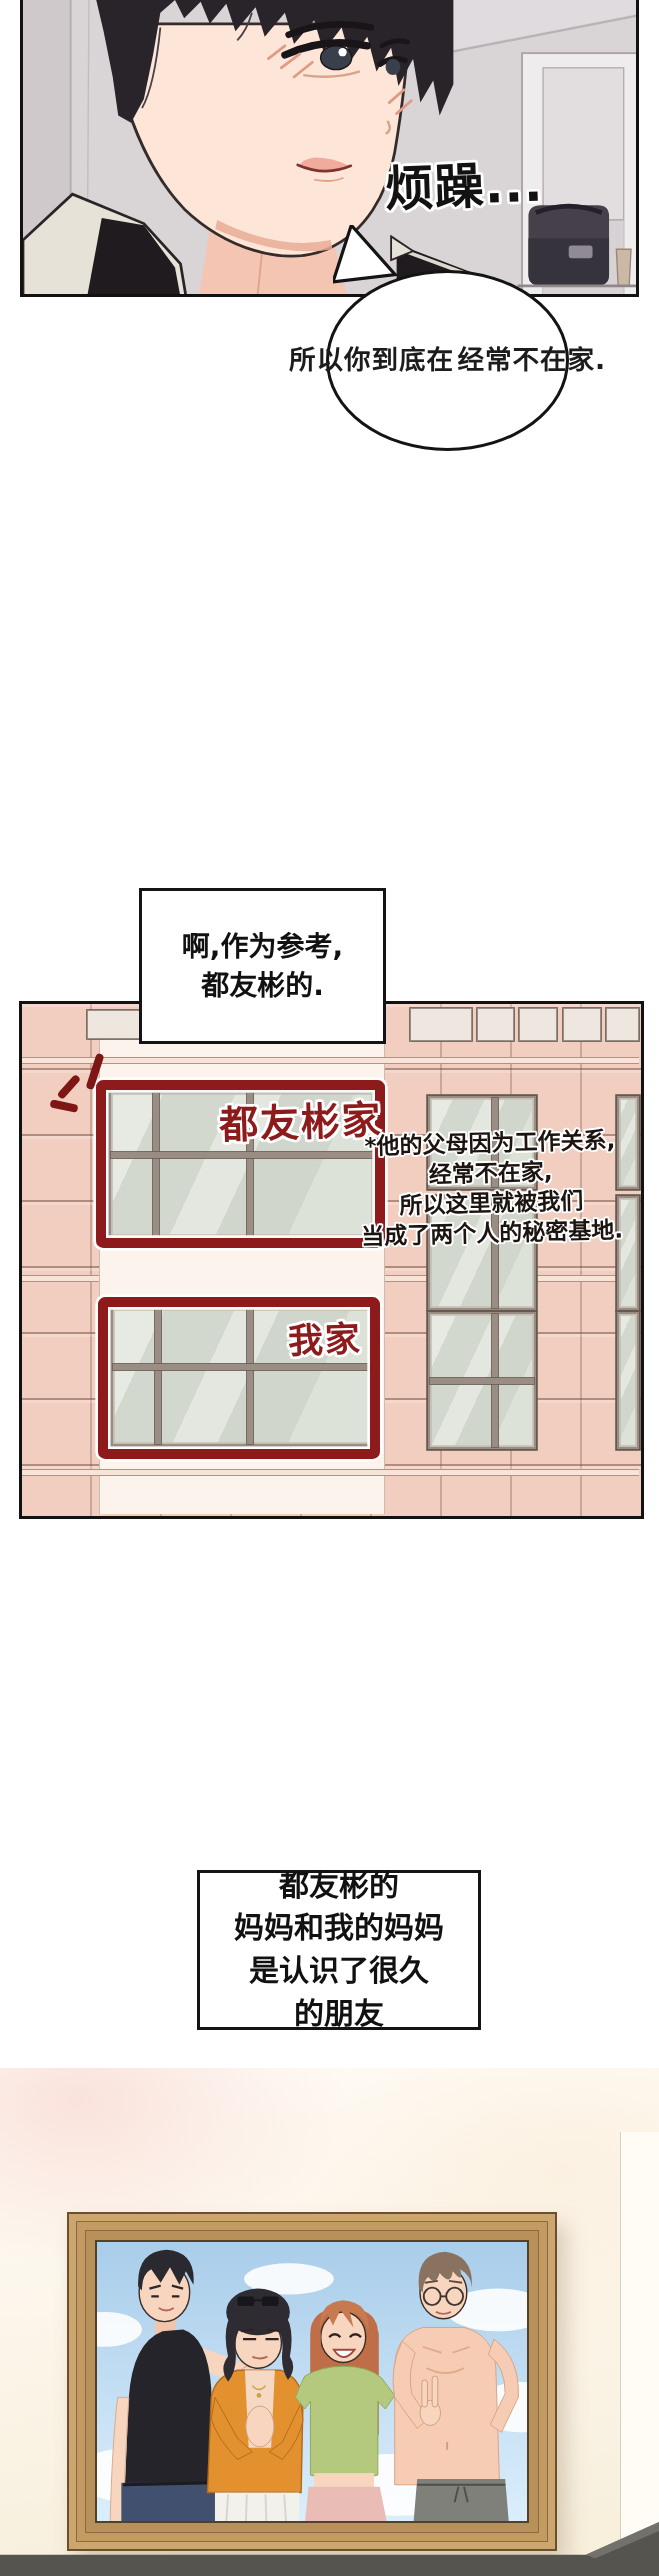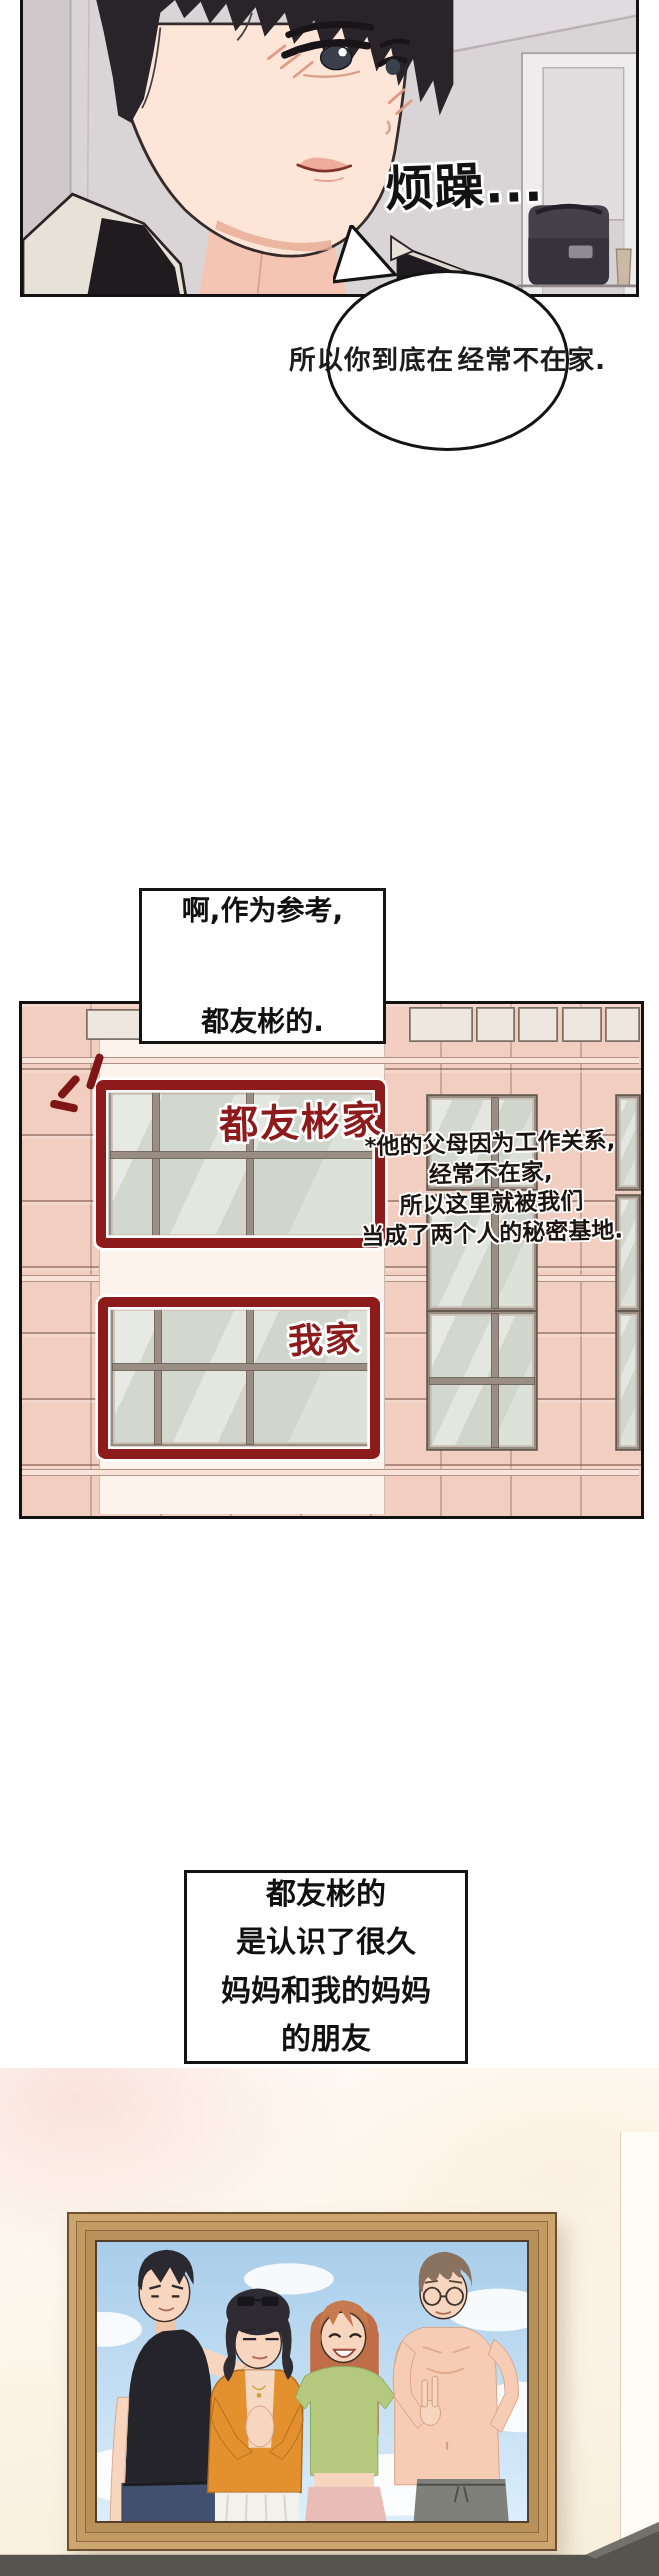--- a/index.html
+++ b/index.html
@@ -21,25 +21,25 @@
     letter-spacing:0.9px; line-height:1.05; transform:rotate(-2deg); z-index:3; white-space:nowrap; }
   .bubble { left:326px; top:270px; width:243px; height:181px; background:#fff;
     border:3.7px solid #141414; border-radius:50%; z-index:5;
     display:flex; flex-direction:row; align-items:center; justify-content:center; gap:3.7px; }
   .bubble span { font-size:26.6px; font-weight:600; color:#1c1c1c; line-height:1.3;
     letter-spacing:0.9px; white-space:nowrap; }
   .tail { left:333px; top:225px; z-index:4; }
 
   
   .caption { position:absolute; background:#fff; border:3.7px solid #141414; z-index:6;
-    display:flex; flex-direction:column; align-items:center; justify-content:space-between; }
+    display:flex; flex-direction:column; align-items:center; justify-content:center; }
   .caption span { font-weight:700; color:#111; white-space:nowrap; }
   .caption-ref  { left:139px; top:888px;  width:247px; height:156px; }
   .caption-ref span  { font-size:28px; line-height:1.4; }
-  .caption-moms { left:184px; top:1870px; width:284px; height:194px; }
+  .caption-moms { left:197px; top:1870px; width:284px; height:160px; }
   .caption-moms span { font-size:30px; line-height:1.42; }
 
   
   .panel-building { left:19px; top:1001px; width:625px; height:518px;
     border:3.7px solid #121212; z-index:2; overflow:visible;
     background-color:#f1cec0;
     background-image:
       repeating-linear-gradient(to bottom, rgba(255,255,255,.20) 0 2.7px, transparent 2.7px 64px, rgba(113,74,62,.50) 64px 66px),
       repeating-linear-gradient(to right,  transparent 0 68px, rgba(113,74,62,.30) 68px 70px); }
   .light-column { position:absolute; left:77px; top:24px; width:286px; height:486px;
@@ -226,22 +226,22 @@
     <div class="footnote ow">
       <span>*他的父母因为工作关系,</span>
       <span>经常不在家,</span>
       <span>所以这里就被我们</span>
       <span>当成了两个人的秘密基地.</span>
     </div>
   </div>
 
   <div class="caption caption-moms">
     <span>都友彬的</span>
+    <span>妈妈和我的妈妈</span>
     <span>是认识了很久</span>
-    <span>妈妈和我的妈妈</span>
     <span>的朋友</span>
   </div>
 
   <div class="abs wall"></div>
   <div class="abs wall-corner"></div>
 
   <div class="abs frame-outer">
     <div class="frame-mid">
       <div class="frame-inner">
         <div class="photo">

